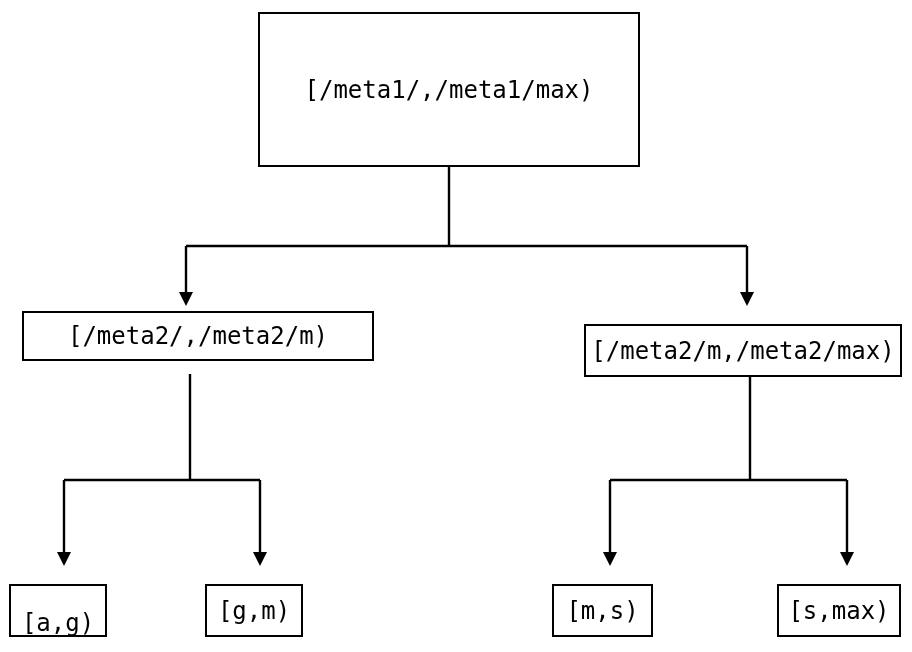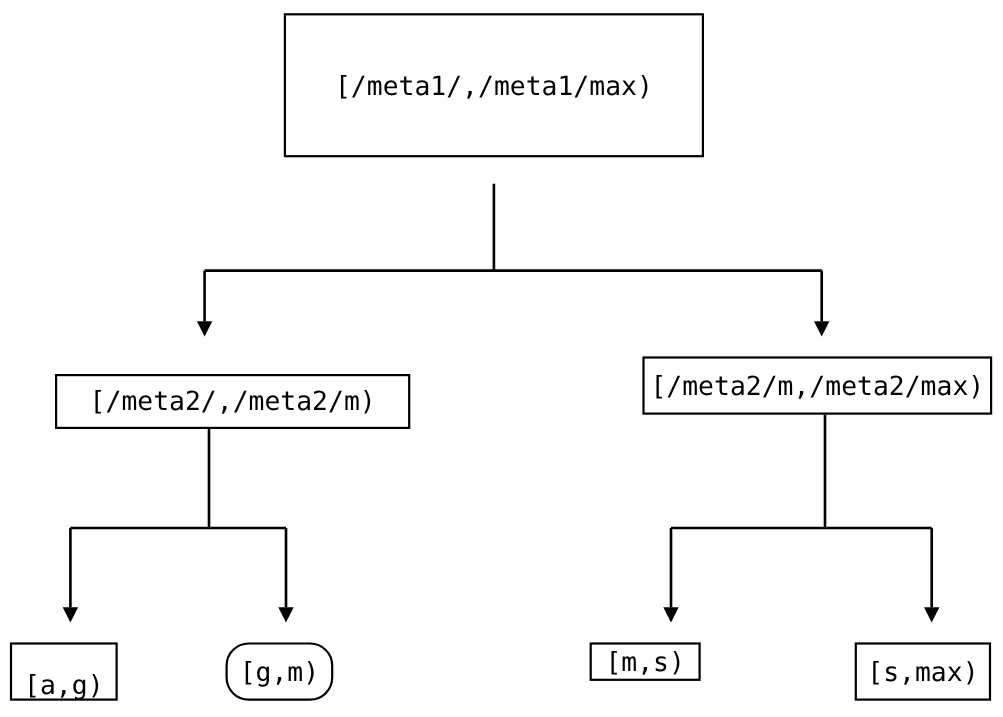--- a/index.html
+++ b/index.html
@@ -31,26 +31,26 @@
     display: flex;
     align-items: center;
     justify-content: center;
     color: #000000;
     font-family: "DejaVu Sans Mono", "Liberation Mono", monospace;
     font-size: 24px;
     line-height: 1;
     letter-spacing: 0px;
     white-space: nowrap;
   }
-  .node-root   { left: 258px; top: 12px;  width: 382px; height: 131px; }
-  .node-mid-l  { left: 22px;  top: 340px; width: 323px; height: 50px; margin-left: 28px; }
+  .node-root   { left: 258px; top: 12px;  width: 382px; height: 155px; }
+  .node-mid-l  { left: 22px;  top: 311px; width: 352px; height: 50px; }
   .node-mid-r  { left: 584px; top: 324px; width: 318px; height: 53px; }
   .node-leaf-1 { left: 9px;   top: 584px; width: 98px;  height: 53px; align-items: flex-end; }
-  .node-leaf-2 { left: 205px; top: 584px; width: 98px;  height: 53px; border-radius: 21px; }
-  .node-leaf-3 { left: 536px; top: 584px; width: 101px; height: 35px; }
+  .node-leaf-2 { left: 205px; top: 584px; width: 98px;  height: 53px; }
+  .node-leaf-3 { left: 552px; top: 584px; width: 101px; height: 53px; }
   .node-leaf-4 { left: 777px; top: 584px; width: 124px; height: 53px; }
   .node-label {
     display: block;
   }
 </style>
 </head>
 <body>
 
 <div id="canvas">
 

